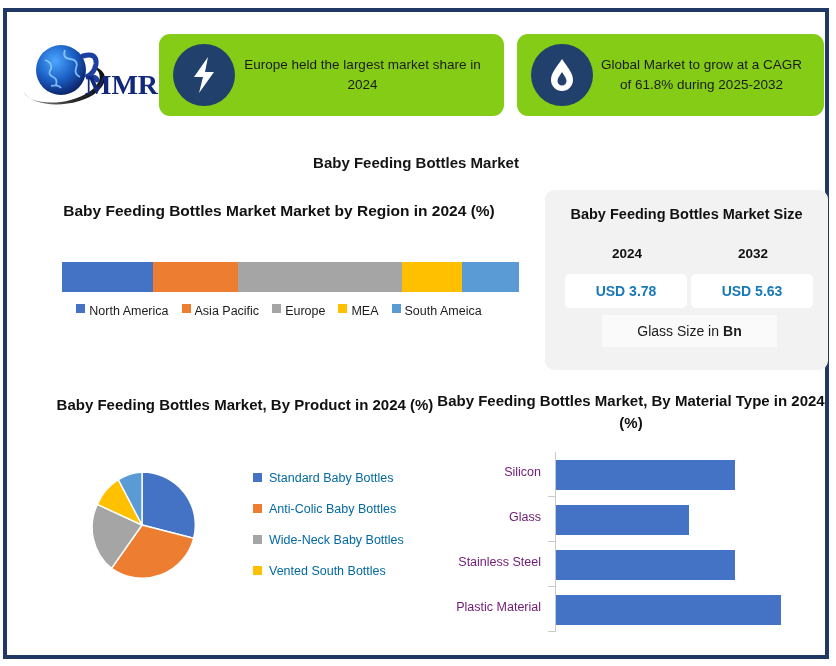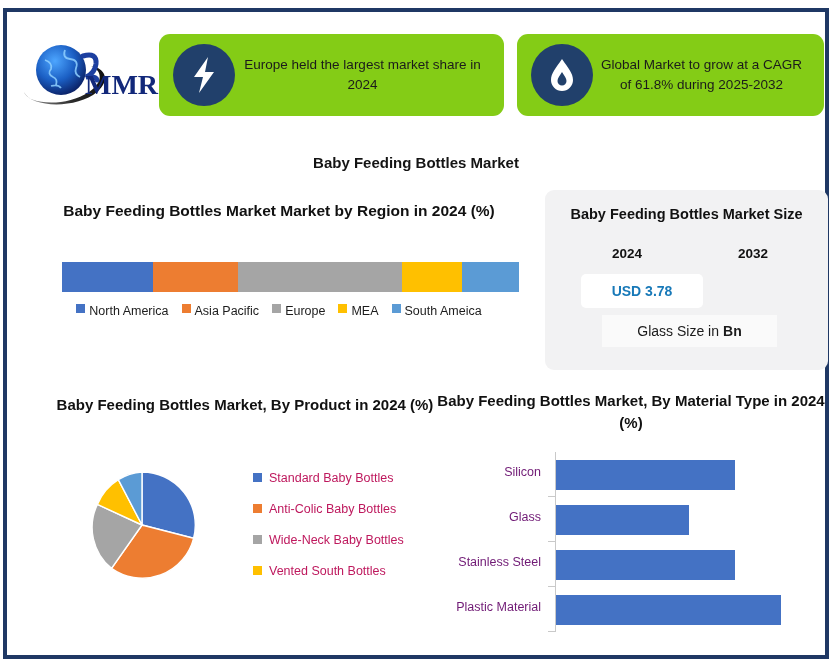--- a/index.html
+++ b/index.html
@@ -46,35 +46,35 @@
   #size-card{position:absolute;left:538px;top:178px;width:283px;height:180px;
        background:#f2f2f3;border-radius:9px;}
   #size-title{position:absolute;left:0;top:14px;width:100%;text-align:center;
        font-size:14.5px;font-weight:bold;color:#111;line-height:1.4;}
   .size-year{position:absolute;top:56px;width:120px;text-align:center;
        font-size:13.5px;font-weight:bold;color:#111;}
   #size-year-0{left:22px;} #size-year-1{left:148px;}
   .size-value{position:absolute;top:84px;width:122px;height:34px;background:#fff;
        border-radius:5px;display:flex;align-items:center;justify-content:center;
        font-size:14px;font-weight:bold;color:#1879b8;}
-  #size-value-0{left:36px;} #size-value-1{left:146px;}
+  #size-value-0{left:20px;} #size-value-1{left:146px;}
   #size-footer{position:absolute;left:57px;top:125px;width:175px;height:32px;
        background:#fafafa;display:flex;align-items:center;justify-content:center;
        font-size:14px;color:#1b1b1b;}
   #size-footer b{margin-left:4px;}
 
   
   #pie-panel{position:absolute;left:18px;top:382px;width:420px;height:250px;}
   #pie-title{text-align:center;font-size:15px;font-weight:bold;color:#111;
        line-height:1.45;padding-left:20px;}
   #pie-wrap{position:absolute;left:62px;top:76px;width:110px;height:110px;}
   #pie-wrap svg{display:block;}
   #pie-legend{position:absolute;left:228px;top:68px;}
   .pie-lg{display:flex;align-items:center;gap:7px;height:31px;font-size:12.5px;
-       color:#be185d;}
+       color:#0369a1;}
   .pie-sw{width:9px;height:9px;display:inline-block;flex:0 0 auto;}
 
   
   #mat-panel{position:absolute;left:428px;top:378px;width:392px;height:254px;}
   #mat-title{text-align:center;font-size:15px;font-weight:bold;color:#111;
        line-height:1.45;}
   #mat-plot{position:absolute;left:0;top:62px;width:392px;height:190px;}
   #mat-axis{position:absolute;left:120px;top:0;width:1px;height:180px;
        background:#c9c9c9;}
   .mat-row{position:absolute;left:0;width:392px;height:45px;}
@@ -167,20 +167,21 @@
         <span>South Ameica</span>
       </span>
     </div>
   </div>
 
   <div id="size-card">
     <div id="size-title">Baby Feeding Bottles Market Size</div>
     <div class="size-year" id="size-year-0">2024</div>
     <div class="size-year" id="size-year-1">2032</div>
     <div class="size-value" id="size-value-0">USD 3.78</div>
+    <div class="size-value" id="size-value-1">USD 5.63</div>
     <div id="size-footer">
       <span>Glass Size in</span>
       <b>Bn</b>
     </div>
   </div>
 
   <div id="pie-panel">
     <div id="pie-title">Baby Feeding Bottles Market, By Product in 2024 (%)</div>
 
     <div id="pie-wrap">

